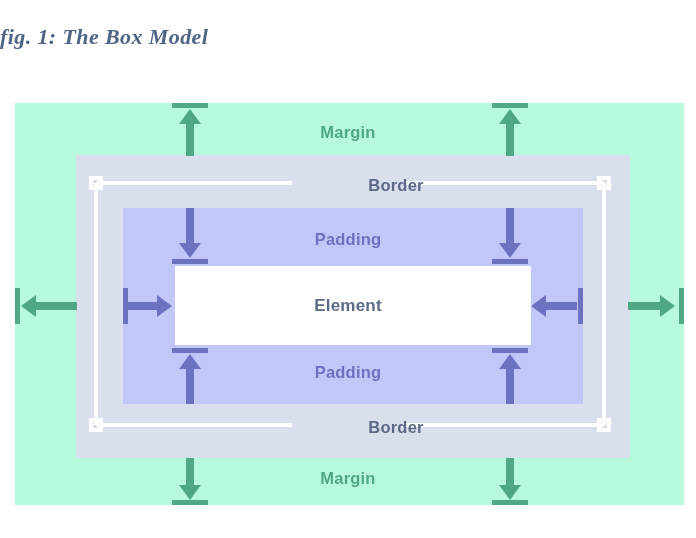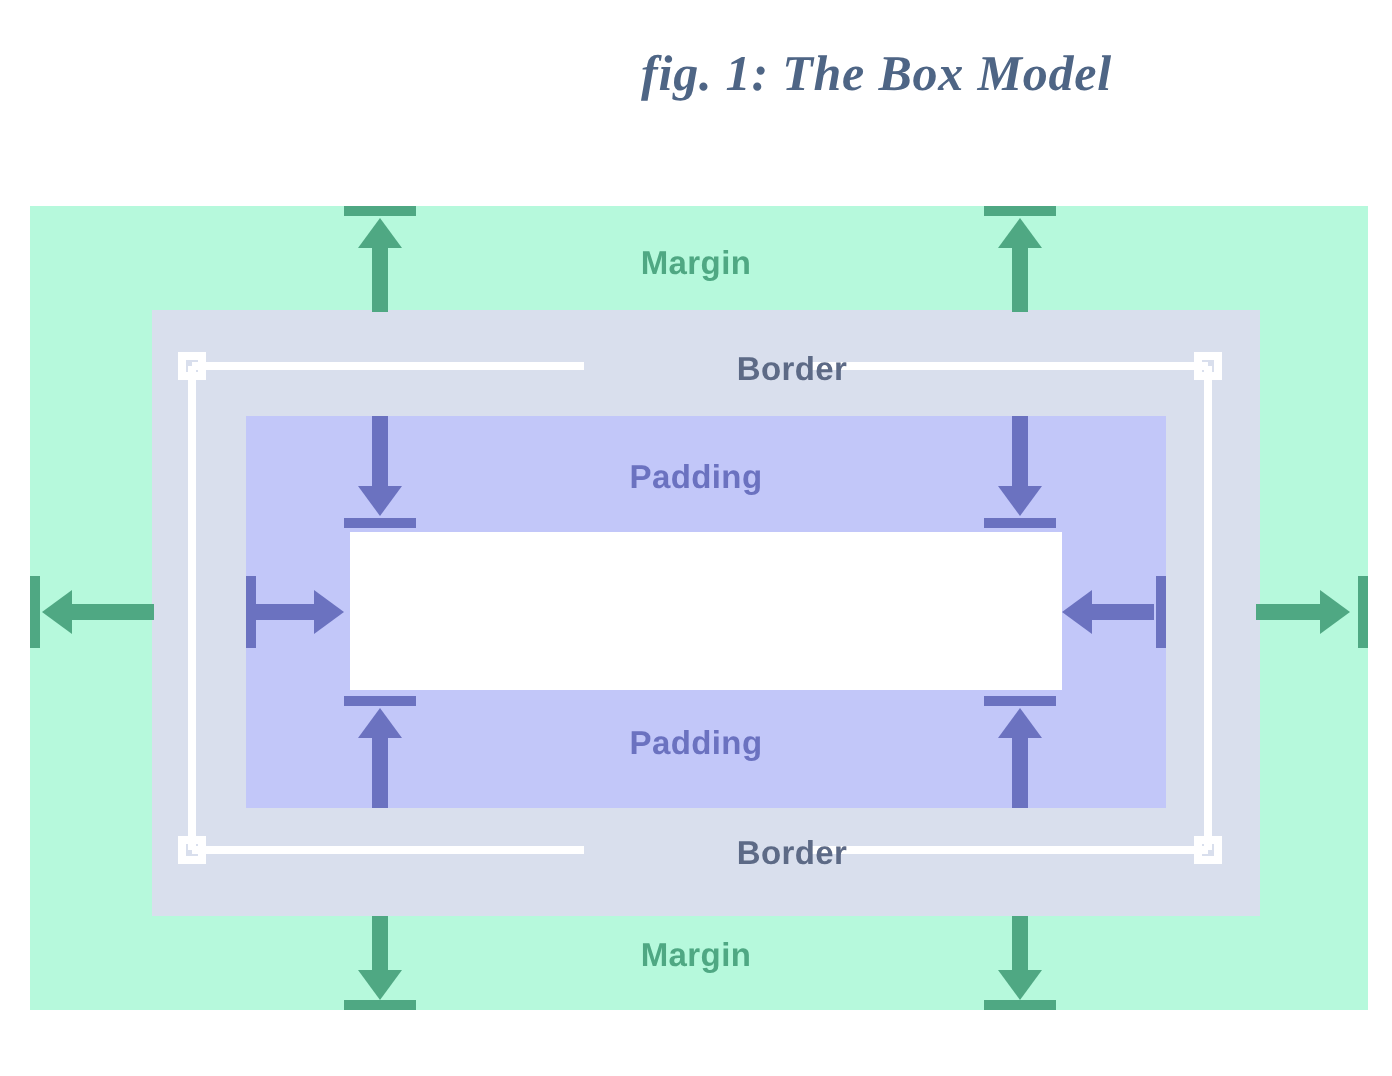--- a/index.html
+++ b/index.html
@@ -8,24 +8,24 @@
     background:#ffffff;
     font-family:"Liberation Sans", sans-serif;
     overflow:hidden;
     position:relative;
   }
   #stage{position:absolute;left:0;top:0;width:696px;height:538px;}
 
   
   .title{
     position:absolute;left:0;top:24px;width:556px;
-    text-align:right;
+    text-align:left;
     font-family:"Liberation Serif", serif;
     font-style:italic;font-weight:bold;
-    font-size:25px;letter-spacing:.4px;
+    font-size:22px;letter-spacing:.4px;
     color:#4e6585;
     white-space:nowrap;
   }
 
   
   .box{position:absolute;box-sizing:border-box;}
   .margin-box{left:15px;top:103px;width:669px;height:402px;background:#b6f9dc;}
   .border-box{left:76px;top:155px;width:554px;height:303px;background:#d9dfed;}
   .padding-box{left:123px;top:208px;width:460px;height:196px;background:#c2c7f9;}
   .element-box{left:175px;top:266px;width:356px;height:79px;background:#ffffff;}
@@ -213,14 +213,15 @@
     <div class="shaft" style="left:545px;top:302px;width:32px;"></div>
     <div class="cap" style="left:578px;top:288px;"></div>
   </div>
 
   <div class="lbl lbl-margin lbl-margin-top">Margin</div>
   <div class="lbl lbl-margin lbl-margin-bottom">Margin</div>
   <div class="lbl lbl-border lbl-border-top">Border</div>
   <div class="lbl lbl-border lbl-border-bottom">Border</div>
   <div class="lbl lbl-padding lbl-padding-top">Padding</div>
   <div class="lbl lbl-padding lbl-padding-bot">Padding</div>
+  <div class="lbl lbl-element lbl-element">Element</div>
 
 </div>
 
 </body></html>

